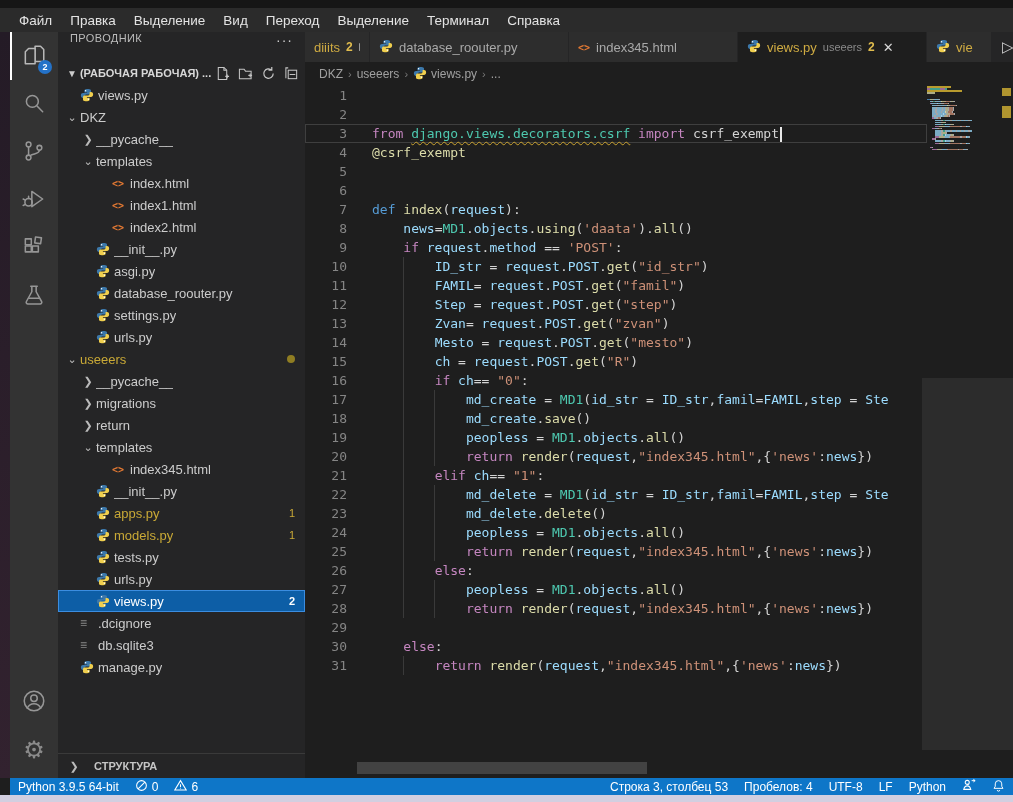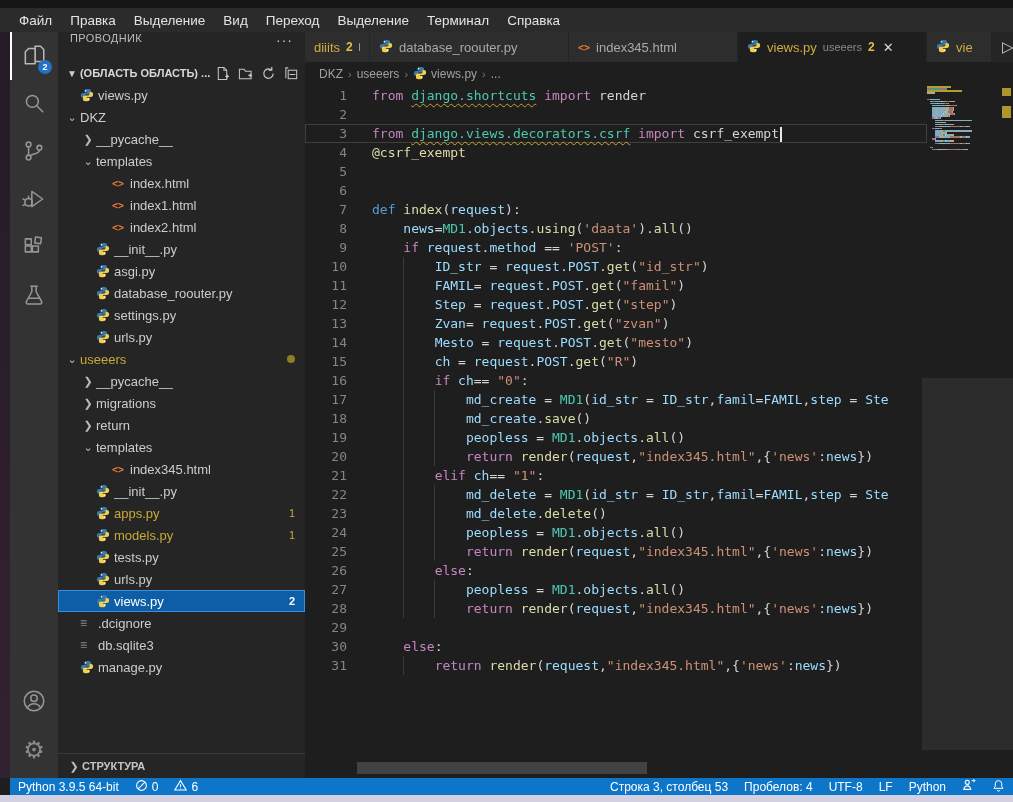--- a/index.html
+++ b/index.html
@@ -36,21 +36,21 @@
   .t-chev{width:16px;flex:none;color:#bbbbbb;font-size:11px;text-align:center;}
   .t-icon{width:18px;flex:none;display:flex;align-items:center;}
   .t-label{color:#cccccc;overflow:hidden;}
   .t-label.mod{color:#c9a936;}
   .t-badge{margin-left:auto;color:#c9a936;font-size:11px;}
   .t-badge.selb{color:#ffffff;font-weight:bold;}
   .t-dot{margin-left:auto;width:8px;height:8px;border-radius:4px;background:#8f7d22;}
   .html-glyph{color:#e37933;font-size:10px;font-weight:bold;font-family:"DejaVu Sans Mono",monospace;}
   .file-glyph{color:#8a8a8a;font-size:12px;}
   .outline-row{height:24px;border-top:1px solid #3a3a3a;display:flex;align-items:center;padding:0 8px;flex:none;margin-top:auto;}
-  .outline-label{font-size:11px;font-weight:bold;color:#c5c5c5;margin-left:0;text-align:right;}
+  .outline-label{font-size:11px;font-weight:bold;color:#c5c5c5;margin-left:12px;text-align:right;}
   
   .editor{flex:1;background:#1e1e1e;position:relative;overflow:hidden;}
   .tabbar{height:30px;background:#252526;display:flex;align-items:stretch;}
   .tab{display:flex;align-items:center;background:#2d2d2d;border-right:1px solid #252526;
        padding:0 9px;gap:6px;font-size:13px;color:#a9a9a9;overflow:hidden;flex:none;}
   .tab.active{background:#1e1e1e;color:#cccccc;}
   .tab .lab.warn{color:#cfab42;}
   .tab .desc{font-size:11px;color:#8a8a8a;}
   .tab .badge{color:#e0bc4e;font-weight:bold;font-size:12px;}
   .tab .dot{width:8px;height:8px;border-radius:4px;background:#9b9b9b;}
@@ -175,21 +175,21 @@
       </div>
     </div>
 
   <div class="sidebar">
     <div class="sb-title-row">
       <span class="sb-title">ПРОВОДНИК</span>
       <span class="sb-more">···</span>
     </div>
     <div class="ws-row">
       <span class="ws-chev">▼</span>
-      <span class="ws-label">(ОБЛАСТЬ ОБЛАСТЬ) ...</span>
+      <span class="ws-label">(РАБОЧАЯ РАБОЧАЯ) ...</span>
       <span class="ws-actions">
         <span>
             <svg width="15" height="15" viewBox="0 0 16 16">
               <g fill="none" stroke="#c5c5c5" stroke-width="1.1">
                 <path d="M3.5 1.5h6l3 3v10h-9z"></path>
                 <path d="M9.5 1.5v3h3"></path>
               </g>
               <path stroke="#c5c5c5" stroke-width="1.2" d="M11 11h4M13 9v4" fill="none"></path>
             </svg>
           </span>
@@ -490,21 +490,21 @@
             </svg></span>
           <span>views.py</span>
         </span>
         <span class="bc-sep">›</span>
         <span class="bc-item">
           <span>...</span>
         </span>
       </div>
     <div class="right-slab"></div>
     <div class="code-wrap">
-        <div class="code-line"><span class="ln">1</span><span class="lt"><span class="tok" style="color: rgb(197, 134, 192);">from </span><span class="tok squiggle" style="color: rgb(78, 201, 176);">django.shortcuts</span><span class="tok" style="color: rgb(197, 134, 192);"> import</span><span class="tok" style="color: rgb(212, 212, 212);"> render</span></span></div>
+        <div class="code-line"><span class="ln">1</span></div>
         <div class="code-line"><span class="ln">2</span></div>
         <div class="code-line cur"><span class="ln">3</span><span class="lt"><span class="tok" style="color: rgb(197, 134, 192);">from </span><span class="tok squiggle" style="color: rgb(78, 201, 176);">django.views.decorators.csrf</span><span class="tok" style="color: rgb(197, 134, 192);"> import</span><span class="tok" style="color: rgb(212, 212, 212);"> csrf_exempt</span><span class="cursor"></span></span></div>
         <div class="code-line"><span class="ln">4</span><span class="lt"><span class="tok" style="color: rgb(220, 220, 170);">@csrf_exempt</span></span></div>
         <div class="code-line"><span class="ln">5</span><span class="lt"></span></div>
         <div class="code-line"><span class="ln">6</span><span class="lt"></span></div>
         <div class="code-line"><span class="ln">7</span><span class="lt"><span class="tok" style="color: rgb(86, 156, 214);">def </span><span class="tok" style="color: rgb(220, 220, 170);">index</span><span class="tok" style="color: rgb(212, 212, 212);">(</span><span class="tok" style="color: rgb(156, 220, 254);">request</span><span class="tok" style="color: rgb(212, 212, 212);">):</span></span></div>
         <div class="code-line"><span class="ln">8</span><span class="lt"><span class="tok" style="color: rgb(212, 212, 212);">    </span><span class="tok" style="color: rgb(156, 220, 254);">news</span><span class="tok" style="color: rgb(212, 212, 212);">=</span><span class="tok" style="color: rgb(78, 201, 176);">MD1</span><span class="tok" style="color: rgb(212, 212, 212);">.</span><span class="tok" style="color: rgb(156, 220, 254);">objects</span><span class="tok" style="color: rgb(212, 212, 212);">.</span><span class="tok" style="color: rgb(220, 220, 170);">using</span><span class="tok" style="color: rgb(212, 212, 212);">(</span><span class="tok" style="color: rgb(206, 145, 120);">'daata'</span><span class="tok" style="color: rgb(212, 212, 212);">).</span><span class="tok" style="color: rgb(220, 220, 170);">all</span><span class="tok" style="color: rgb(212, 212, 212);">()</span></span></div>
         <div class="code-line"><span class="ln">9</span><span class="lt"><span class="tok" style="color: rgb(212, 212, 212);">    </span><span class="tok" style="color: rgb(197, 134, 192);">if</span><span class="tok" style="color: rgb(156, 220, 254);"> request</span><span class="tok" style="color: rgb(212, 212, 212);">.</span><span class="tok" style="color: rgb(156, 220, 254);">method</span><span class="tok" style="color: rgb(212, 212, 212);"> == </span><span class="tok" style="color: rgb(206, 145, 120);">'POST'</span><span class="tok" style="color: rgb(212, 212, 212);">:</span></span></div>
         <div class="code-line"><span class="ln">10</span><span class="lt"><span class="guide" style="left: 31.2px;"></span><span class="tok" style="color: rgb(212, 212, 212);">        </span><span class="tok" style="color: rgb(156, 220, 254);">ID_str</span><span class="tok" style="color: rgb(212, 212, 212);"> = </span><span class="tok" style="color: rgb(156, 220, 254);">request</span><span class="tok" style="color: rgb(212, 212, 212);">.</span><span class="tok" style="color: rgb(156, 220, 254);">POST</span><span class="tok" style="color: rgb(212, 212, 212);">.</span><span class="tok" style="color: rgb(220, 220, 170);">get</span><span class="tok" style="color: rgb(212, 212, 212);">(</span><span class="tok" style="color: rgb(206, 145, 120);">"id_str"</span><span class="tok" style="color: rgb(212, 212, 212);">)</span></span></div>
         <div class="code-line"><span class="ln">11</span><span class="lt"><span class="guide" style="left: 31.2px;"></span><span class="tok" style="color: rgb(212, 212, 212);">        </span><span class="tok" style="color: rgb(156, 220, 254);">FAMIL</span><span class="tok" style="color: rgb(212, 212, 212);">= </span><span class="tok" style="color: rgb(156, 220, 254);">request</span><span class="tok" style="color: rgb(212, 212, 212);">.</span><span class="tok" style="color: rgb(156, 220, 254);">POST</span><span class="tok" style="color: rgb(212, 212, 212);">.</span><span class="tok" style="color: rgb(220, 220, 170);">get</span><span class="tok" style="color: rgb(212, 212, 212);">(</span><span class="tok" style="color: rgb(206, 145, 120);">"famil"</span><span class="tok" style="color: rgb(212, 212, 212);">)</span></span></div>

